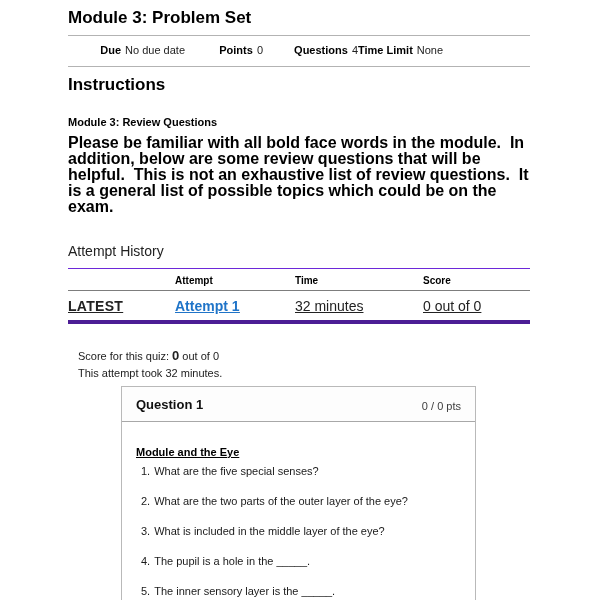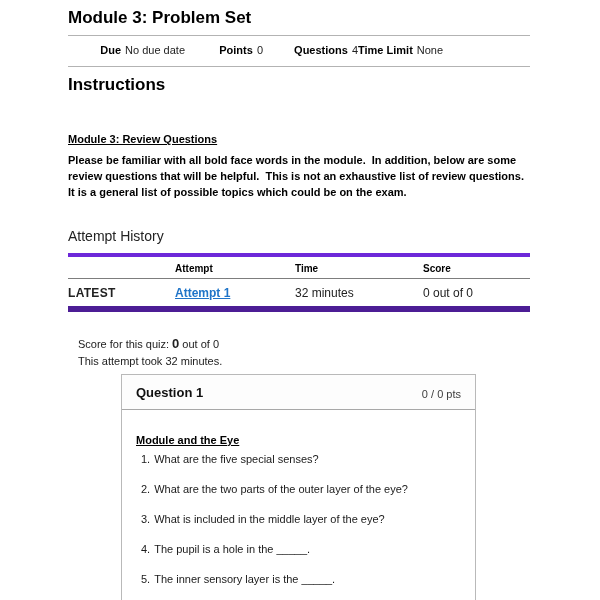--- a/index.html
+++ b/index.html
@@ -28,44 +28,44 @@
   .meta-due { width: 117px; }
   .meta-points { width: 78px; }
   .meta-questions { width: 95px; }
 
   .instructions-heading {
     font-size: 17px; font-weight: bold; color: #000;
     margin-top: 8px; line-height: 20px;
   }
   .instructions-subheading {
     font-size: 11px; font-weight: bold; color: #000;
-    margin-top: 38px; line-height: 13px; text-decoration: underline;
+    margin-top: 21px; line-height: 13px;
   }
   .instructions-body {
-    font-size: 11px; font-weight: bold; color: #000;
+    font-size: 16px; font-weight: bold; color: #000;
     margin-top: 6px; line-height: 16px; max-width: 472px;
     white-space: pre-wrap;
   }
 
   .attempt-history-heading {
     font-size: 14px; font-weight: normal; color: #222;
     margin-top: 28px; line-height: 17px;
   }
   table.attempt-table {
     width: 462px; border-collapse: collapse; table-layout: fixed;
     margin-top: 8px;
   }
-  table.attempt-table thead tr { border-top: 4px solid #6d28d9; }
+  table.attempt-table thead tr { border-top: 1px solid #6d28d9; }
   table.attempt-table th {
     font-size: 10px; font-weight: bold; color: #000; text-align: left;
     padding: 6px 0 4px 0; border-bottom: 1px solid #7d7d7d;
   }
   table.attempt-table td {
-    font-size: 12px; color: #222; text-align: left;
-    padding: 7px 0 6px 0; border-bottom: 6px solid #4c1d95;
+    font-size: 14px; color: #222; text-align: left;
+    padding: 7px 0 6px 0; border-bottom: 4px solid #4c1d95; text-decoration: underline;
   }
   .col-status { width: 107px; }
   .col-attempt { width: 120px; }
   .col-time { width: 128px; }
   td.latest { font-size: 9px; font-weight: bold; color: #000; letter-spacing: 0.3px; }
   a.link { color: #1f74c8; font-weight: bold; text-decoration: underline; }
 
   .summary { margin-top: 23px; padding-left: 10px; font-size: 11px; line-height: 17px; color: #222; }
   .summary .score-num { font-weight: bold; font-size: 13px; }
   .summary .sp { margin-right: 3px; }

